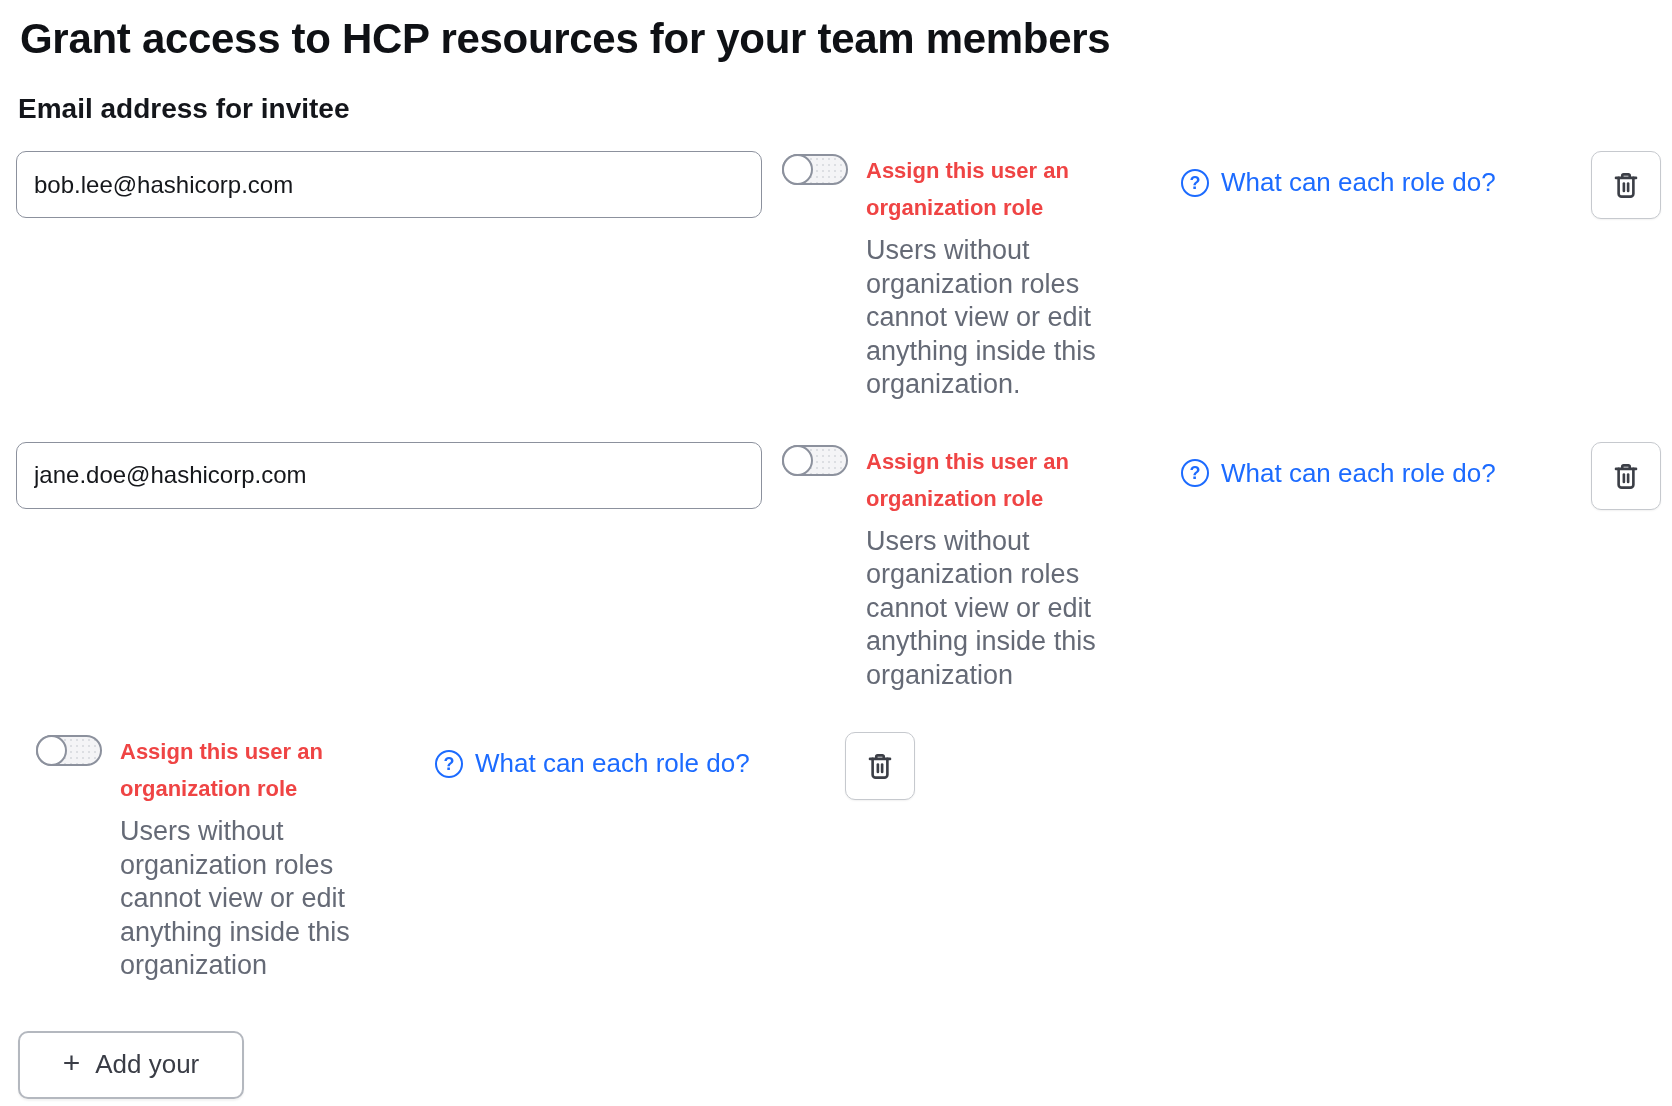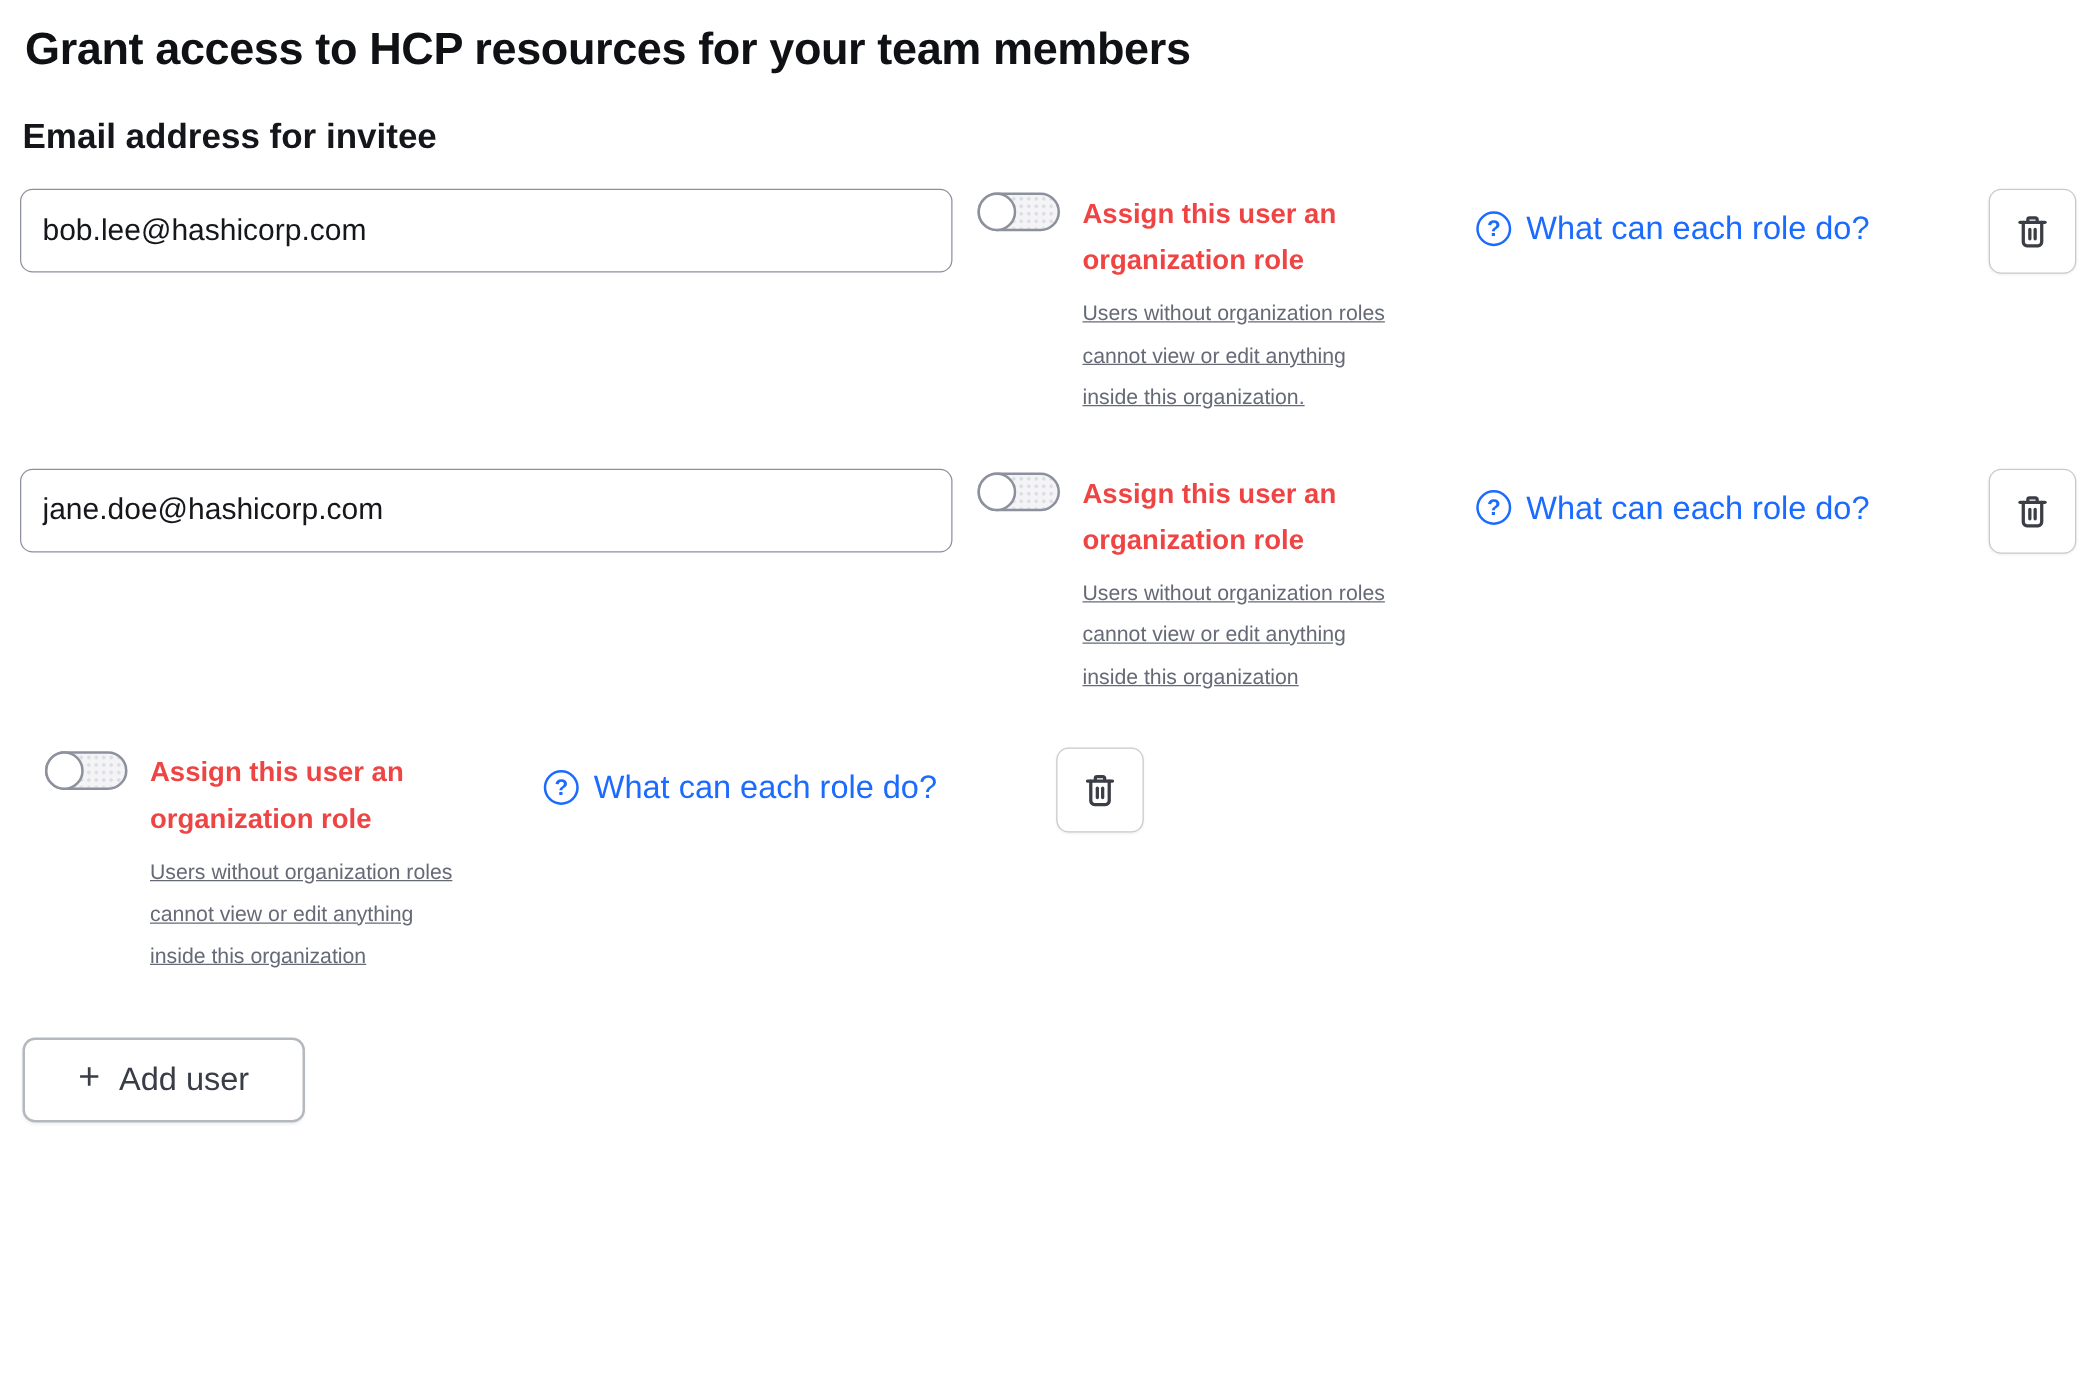--- a/index.html
+++ b/index.html
@@ -8,21 +8,21 @@
     width: 1672px;
     height: 1106px;
     font-family: "Liberation Sans", "DejaVu Sans", sans-serif;
     color: #0f1115;
     overflow: hidden;
   }
   .page { padding-top: 18px; }
 
   .page-title {
     margin-left: 20px;
-    font-size: 36px;
+    font-size: 42px;
     font-weight: 700;
     letter-spacing: -0.3px;
     line-height: 42px;
     color: #0f1115;
   }
 
   .email-label {
     margin: 33px 0 0 18px;
     font-size: 28px;
     font-weight: 700;
@@ -84,24 +84,23 @@
     padding-top: 1px;
   }
   .assign-label {
     font-size: 22px;
     line-height: 37px;
     font-weight: 700;
     color: #ef4444;
   }
   .assign-desc {
     margin-top: 8px;
-    font-size: 17px;
+    font-size: 27px;
     line-height: 33.5px;
     color: #656a76;
-    text-decoration: underline;
   }
 
   .link-col {
     flex: none;
     margin-left: 63px;
     width: 362px;
     margin-top: 16px;
     display: flex;
     align-items: center;
     gap: 12px;
@@ -257,16 +256,16 @@
             <line x1="13.7" y1="10.8" x2="13.7" y2="16.8"></line>
           </svg>
         </span>
       </button>
     </div>
 
   </div>
 
   <button class="add-user-btn">
     <span class="plus-icon">+</span>
-    <span>Add user</span>
+    <span>Add your</span>
   </button>
 
 </div>
 
 </body></html>

